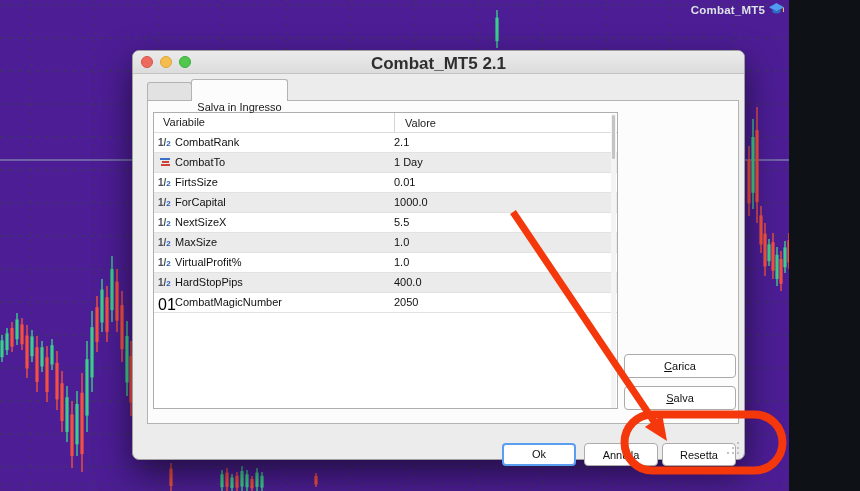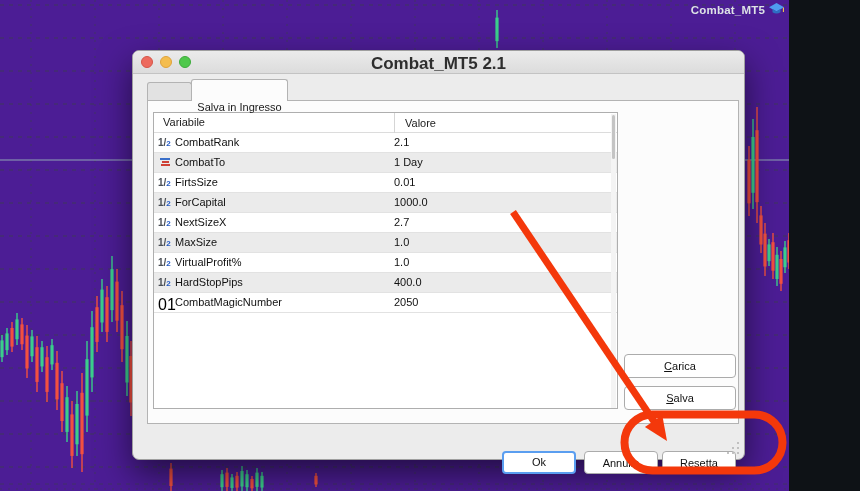--- a/index.html
+++ b/index.html
@@ -54,21 +54,21 @@
   .ic-enum .b2{width:7px;background:#cf4237;}
   .ic-enum .b3{width:9px;background:#cf4237;}
   .vscroll{position:absolute;right:1px;top:1px;width:5px;height:295px;background:#f4f4f4;}
   .vscroll .thumb{position:absolute;right:1px;top:1px;width:3px;height:44px;background:#c4c4c4;border-radius:2px;}
   
   .btn{position:absolute;background:#fff;border:1px solid #ababab;border-radius:4px;
     font-size:11px;color:#111;text-align:center;cursor:default;padding:0;}
   .btn.side{left:476px;width:112px;height:24px;}
   .ul-first{display:block;line-height:22px;}
   .ul-first::first-letter{text-decoration:underline;}
-  .btn.bottom{top:400px;width:74px;height:23px;}
+  .btn.bottom{top:392px;width:74px;height:23px;}
   .btn.ok{left:369px;border:2px solid #5a9ef0;line-height:19px;}
   .btn.annulla{left:451px;}
   .btn.resetta{left:529px;}
   .grip{position:absolute;right:3px;bottom:3px;width:15px;height:15px;opacity:.85;}
   
   #annot-svg{position:absolute;left:0;top:0;z-index:10;pointer-events:none;}
 </style>
 </head>
 <body>
 
@@ -296,21 +296,21 @@
               <span class="cell value">0.01</span>
             </div>
             <div class="prow">
               <span class="icon ic-double"><span class="n1">1</span><span class="sl">/</span><span class="n2">2</span></span>
               <span class="cell name">ForCapital</span>
               <span class="cell value">1000.0</span>
             </div>
             <div class="prow">
               <span class="icon ic-double"><span class="n1">1</span><span class="sl">/</span><span class="n2">2</span></span>
               <span class="cell name">NextSizeX</span>
-              <span class="cell value">2.7</span>
+              <span class="cell value">5.5</span>
             </div>
             <div class="prow">
               <span class="icon ic-double"><span class="n1">1</span><span class="sl">/</span><span class="n2">2</span></span>
               <span class="cell name">MaxSize</span>
               <span class="cell value">1.0</span>
             </div>
             <div class="prow">
               <span class="icon ic-double"><span class="n1">1</span><span class="sl">/</span><span class="n2">2</span></span>
               <span class="cell name">VirtualProfit%</span>
               <span class="cell value">1.0</span>

